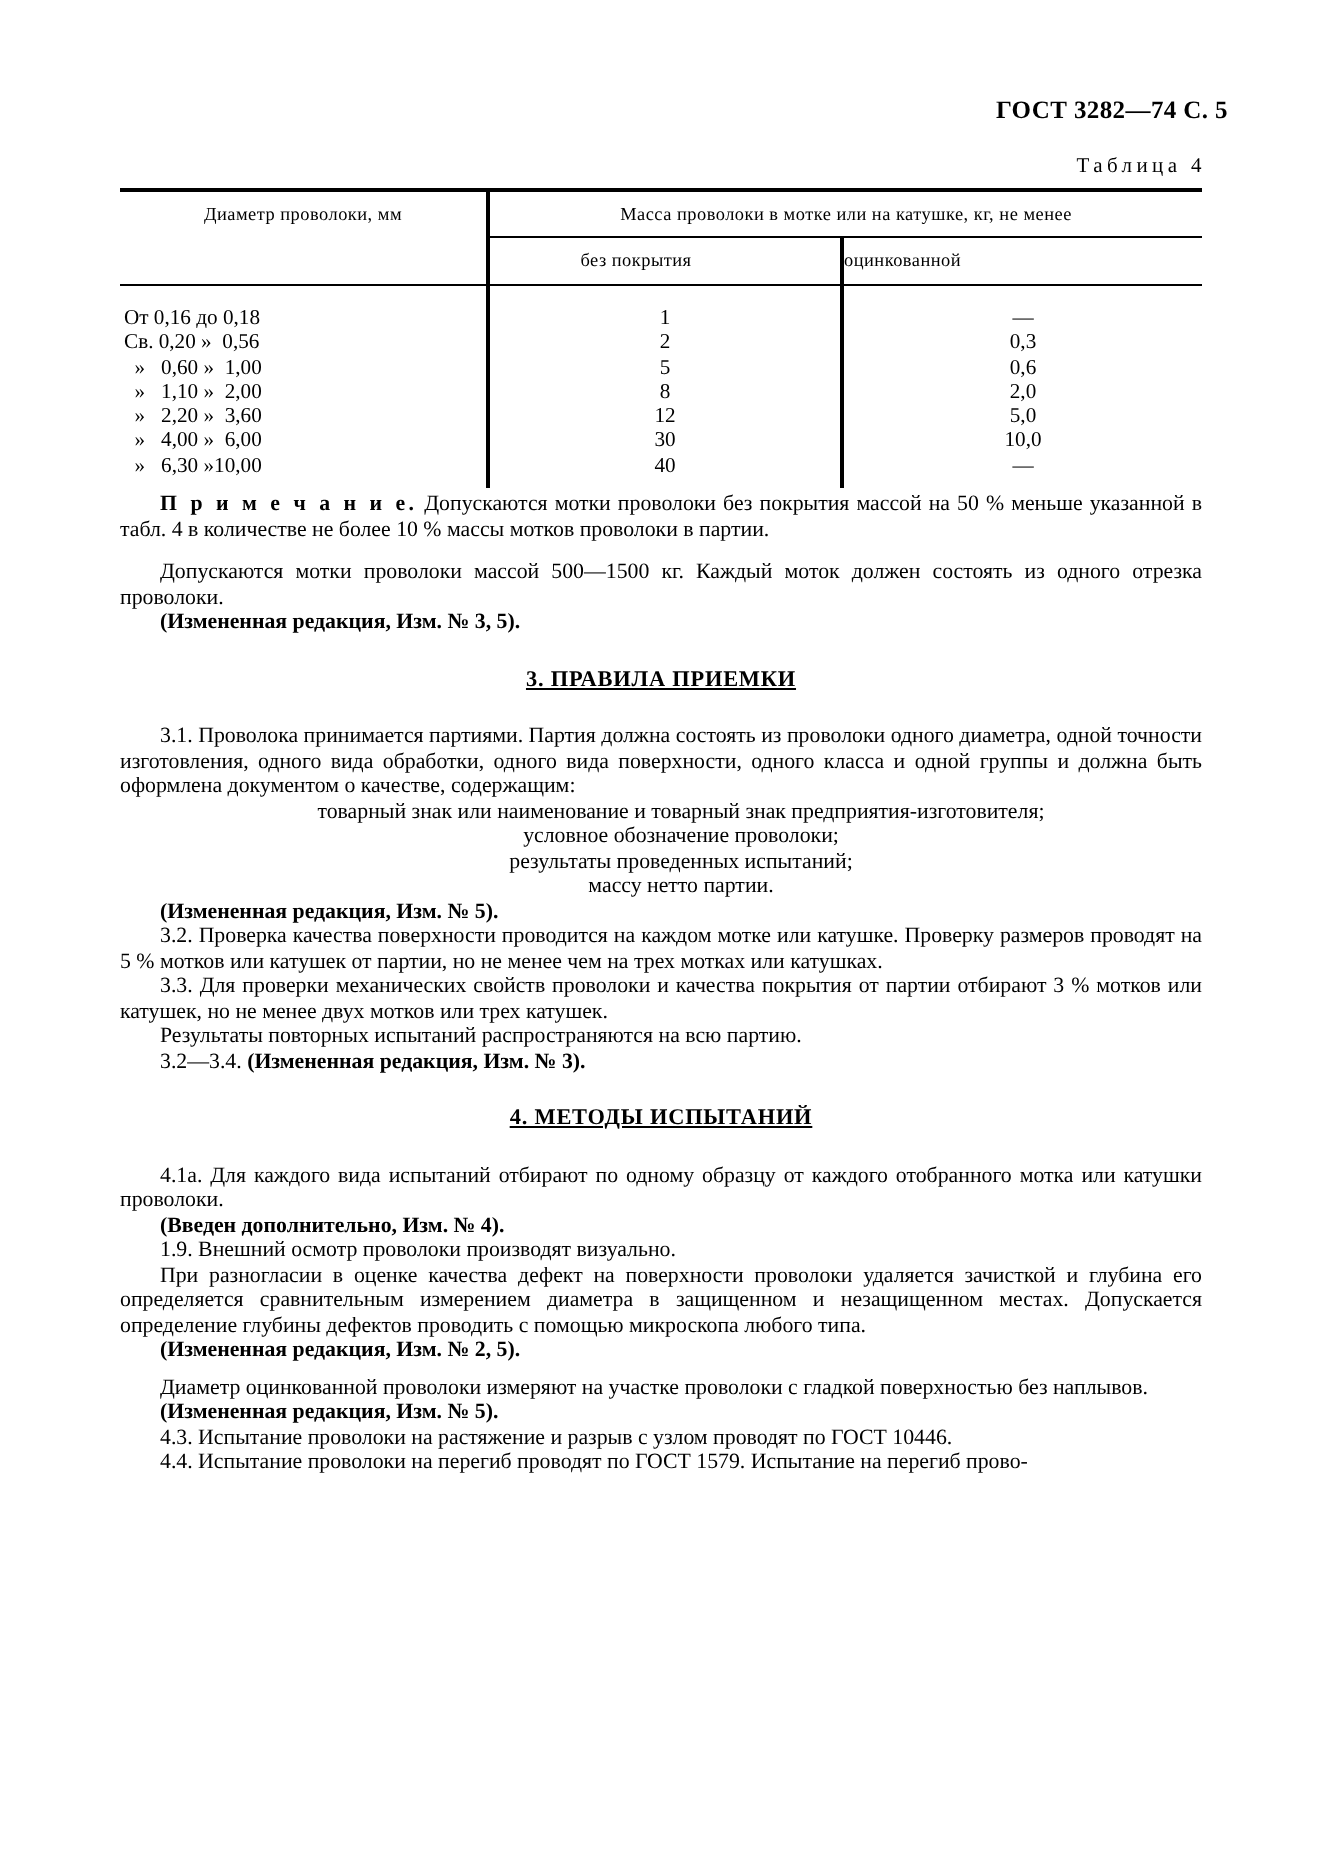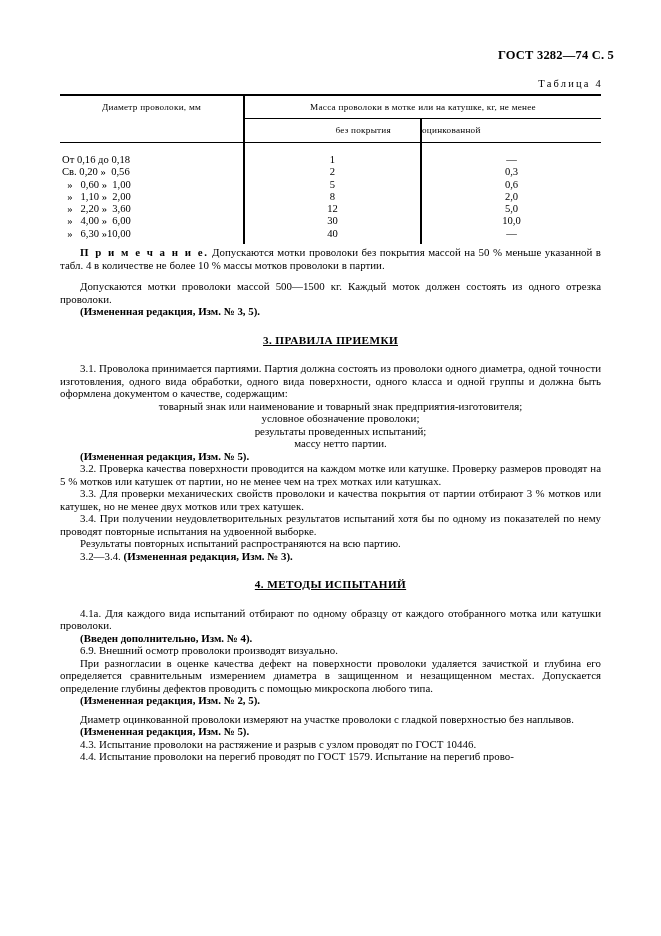--- a/index.html
+++ b/index.html
@@ -98,21 +98,21 @@
     text-align: center;
     font-size: 9.2px;
     letter-spacing: 0.25px;
   }
   .hdr-sub-a {
     position: absolute;
     left: 185px;
     width: 146px;
     top: 50%;
     transform: translateY(-50%);
-    text-align: right;
+    text-align: center;
     font-size: 9.2px;
     letter-spacing: 0.25px;
   }
   .hdr-sub-b {
     position: absolute;
     left: 362px;
     right: 0;
     top: 50%;
     transform: translateY(-50%);
     text-align: left;
@@ -271,31 +271,30 @@
 
     <div class="gap16"></div>
     <p class="ind">3.1.  Проволока принимается партиями. Партия должна состоять из проволоки одного диаметра, одной точности изготовления, одного вида обработки, одного вида поверхности, одного класса и одной группы и должна быть оформлена документом о качестве, содержащим:</p>
     <p class="subitem">товарный знак или наименование и товарный знак предприятия-изготовителя;</p>
     <p class="subitem">условное обозначение проволоки;</p>
     <p class="subitem">результаты проведенных испытаний;</p>
     <p class="subitem">массу нетто партии.</p>
     <p class="ind b">(Измененная редакция, Изм. № 5).</p>
     <p class="ind">3.2.  Проверка качества поверхности проводится на каждом мотке или катушке. Проверку размеров проводят на 5 % мотков или катушек от партии, но не менее чем на трех мотках или катушках.</p>
     <p class="ind">3.3.  Для проверки механических свойств проволоки и качества покрытия от партии отбирают 3 % мотков или катушек, но не менее двух мотков или трех катушек.</p>
-    <p class="ind">3.4.  При получении неудовлетворительных результатов испытаний хотя бы по одному из показателей по нему проводят повторные испытания на удвоенной выборке.</p>
     <p class="ind">Результаты повторных испытаний распространяются на всю партию.</p>
     <p class="ind"><span>3.2—3.4.  </span><span class="b">(Измененная редакция, Изм. № 3).</span></p>
 
     <div class="gap16"></div>
     <h2 class="sect">4.  МЕТОДЫ ИСПЫТАНИЙ</h2>
 
     <div class="gap16"></div>
     <p class="ind">4.1а.  Для каждого вида испытаний отбирают по одному образцу от каждого отобранного мотка или катушки проволоки.</p>
     <p class="ind b">(Введен дополнительно, Изм. № 4).</p>
-    <p class="ind">6.9.  Внешний осмотр проволоки производят визуально.</p>
+    <p class="ind">1.9.  Внешний осмотр проволоки производят визуально.</p>
     <p class="ind">При разногласии в оценке качества дефект на поверхности проволоки удаляется зачисткой и глубина его определяется сравнительным измерением диаметра в защищенном и незащищенном местах. Допускается определение глубины дефектов проводить с помощью микроскопа любого типа.</p>
     <p class="ind b">(Измененная редакция, Изм. № 2, 5).</p>
 
     <div class="gap6"></div>
     <p class="ind">Диаметр оцинкованной проволоки измеряют на участке проволоки с гладкой поверхностью без наплывов.</p>
     <p class="ind b">(Измененная редакция, Изм. № 5).</p>
     <p class="ind last">4.3.  Испытание проволоки на растяжение и разрыв с узлом проводят по ГОСТ 10446.</p>
     <p class="ind last">4.4.  Испытание проволоки на перегиб проводят по ГОСТ 1579. Испытание на перегиб прово-</p>
 
   </div>

